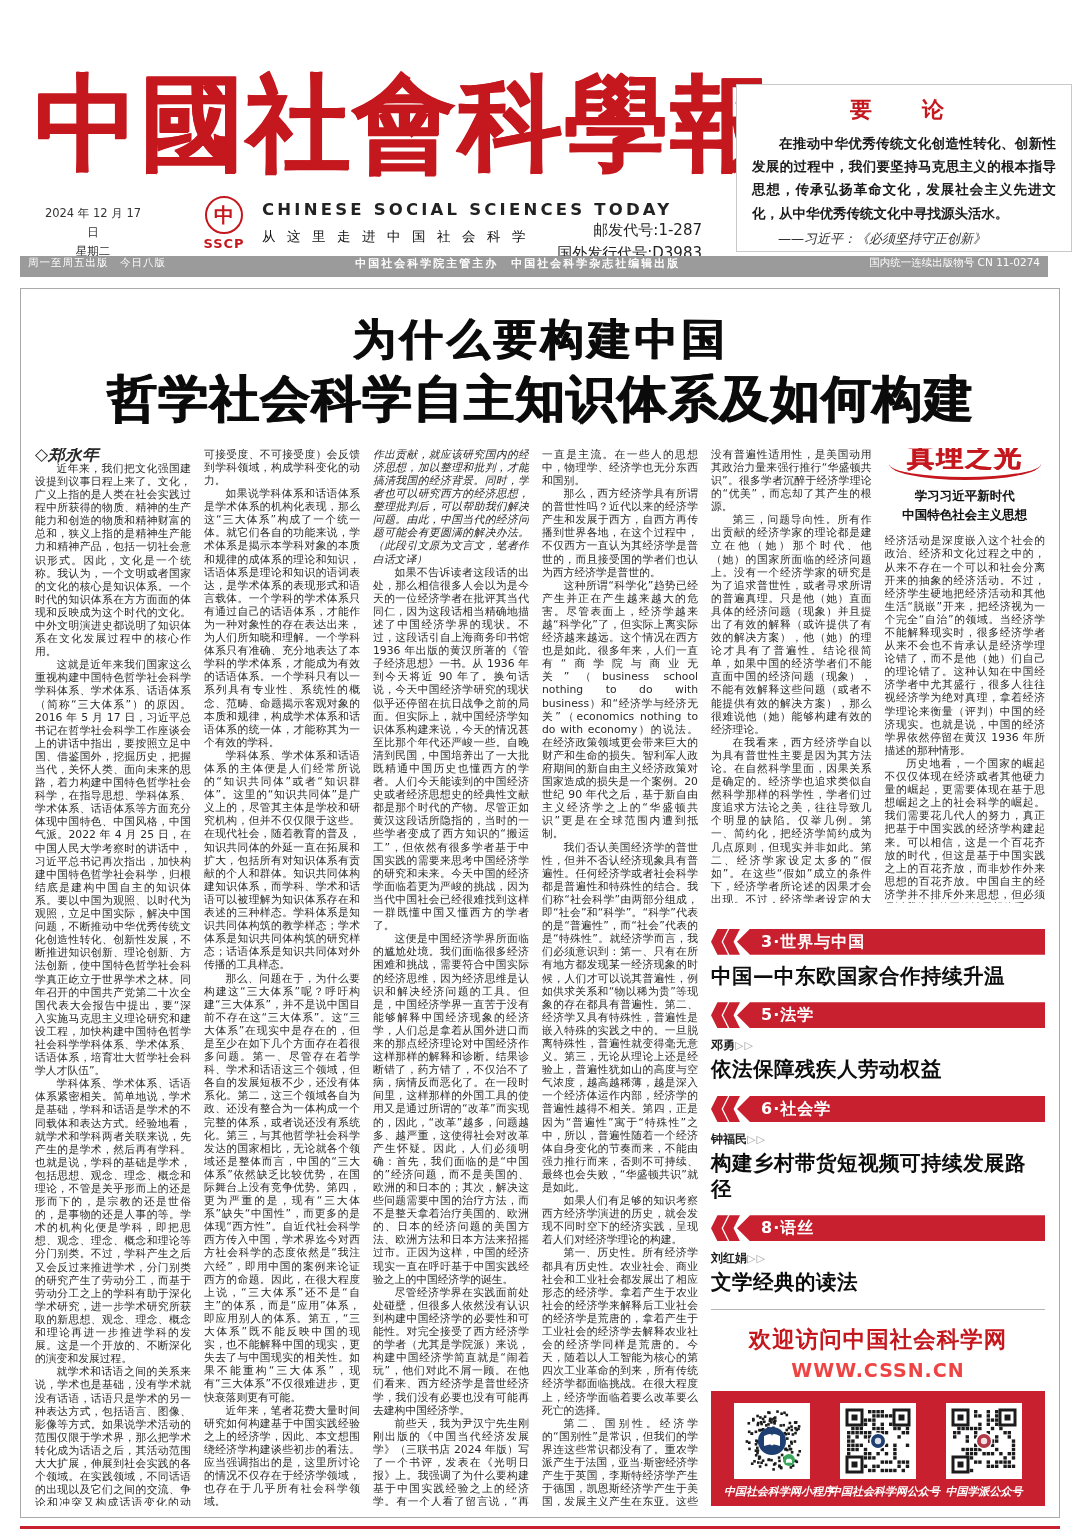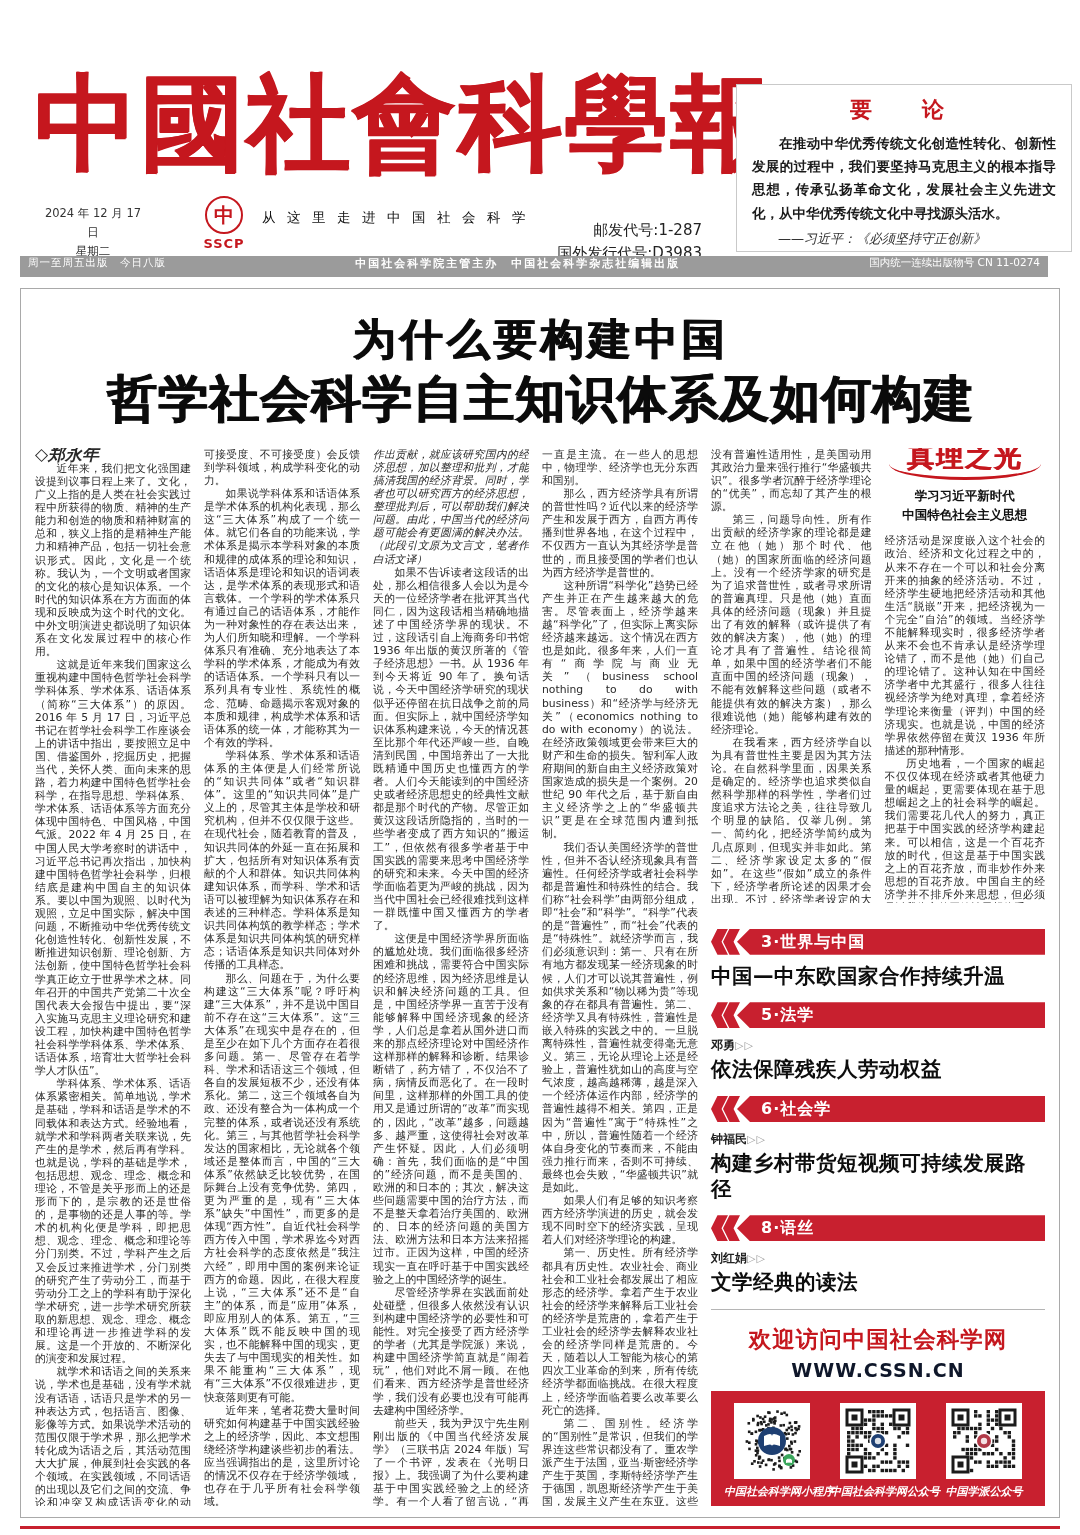--- a/index.html
+++ b/index.html
@@ -79,21 +79,21 @@
     clip-path:polygon(0 50%,13px 0,100% 0,100% 100%,13px 100%);
     color:#fff;font-weight:900;font-size:16px;line-height:26px;
     padding-left:24px;letter-spacing:1px;}
   .listing-author{font-size:12px;font-weight:800;color:#222;margin:0 0 3px;}
   .listing-author .tri{color:#9a9a9a;font-size:11px;letter-spacing:1px;}
   .listing-headline{font-size:20.5px;font-weight:900;color:#0d0d0d;
     letter-spacing:0.5px;line-height:1.25;margin:0 0 4px;}
   .promo-divider{border-top:1px solid #b5b5b5;margin:8px 0 14px;}
   .promo-title{color:#c5171e;font-weight:900;font-size:22.5px;
     text-align:center;letter-spacing:1px;}
-  .promo-url{color:#0f172a;font-weight:900;font-size:19px;text-align:center;
+  .promo-url{color:#ef4444;font-weight:900;font-size:19px;text-align:center;
     letter-spacing:1px;margin:4px 0 10px;}
   .qr-band{background:#c8202f;padding:12px 8px 7px;display:flex;
     justify-content:space-around;}
   .qr-cell{width:96px;text-align:center;}
   .qr-tile{width:76px;height:76px;background:#fff;margin:0 auto;
     display:flex;align-items:center;justify-content:center;}
   .qr-caption{color:#fff;font-weight:700;font-size:11px;margin-top:5px;
     white-space:nowrap;font-style:italic;}
   .bottom-rule{margin:8px 20px 0;height:3px;background:#c8202f;}
 </style>
@@ -116,20 +116,21 @@
   </div>
 
   <div class="logo">
     <div class="logo-circle">
       <div class="logo-glyph">中</div>
     </div>
     <div class="logo-sscp">SSCP</div>
   </div>
 
   <div class="engblock">
+    <div class="eng-title">CHINESE  SOCIAL  SCIENCES  TODAY</div>
     <div class="tagline">从这里走进中国社会科学</div>
   </div>
 
   <div class="codes">
     <div>邮发代号:1-287</div>
     <div>国外发行代号:D3983</div>
   </div>
 
   <div class="graybar">
     <span class="gb-left">周一至周五出版　今日八版</span>

